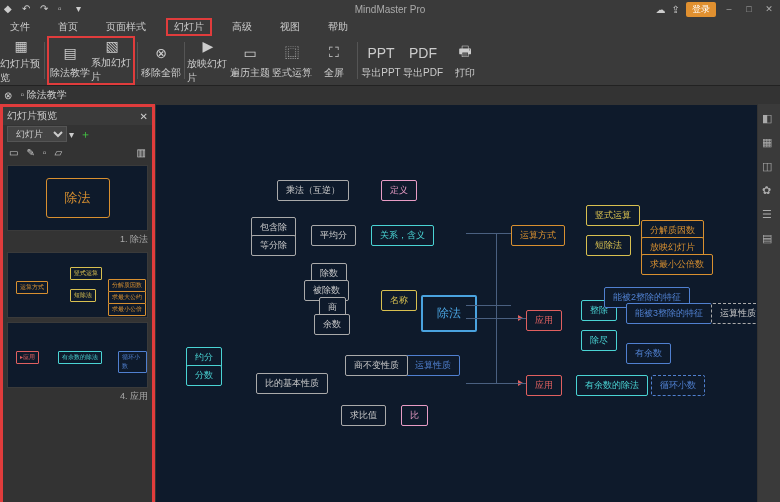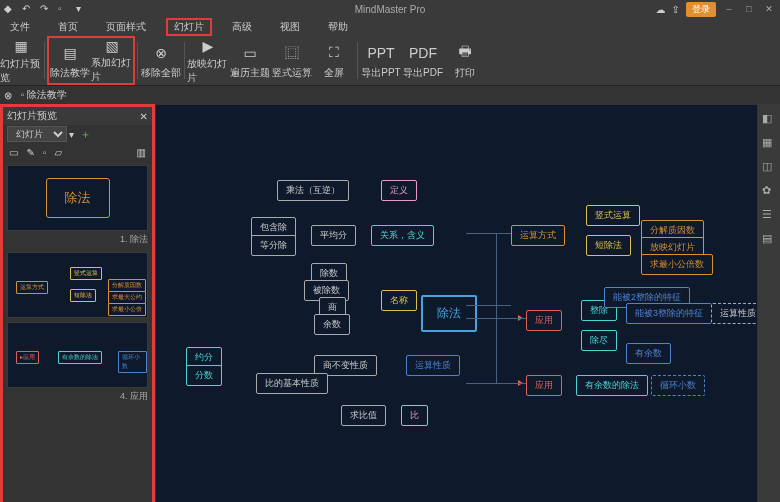--- a/index.html
+++ b/index.html
@@ -232,21 +232,21 @@
     <div class="node n-blue" style="left:470px;top:198px">能被3整除的特征</div>
     <div class="node n-white n-dash" style="left:555px;top:198px">运算性质</div>
     <div class="node n-blue" style="left:470px;top:238px">有余数</div>
 
     <div class="arrow ar-red" style="left:362px;top:275px"></div>
     <div class="node n-red" style="left:370px;top:270px">应用</div>
     <div class="node n-cyan" style="left:420px;top:270px">有余数的除法</div>
     <div class="node n-blue n-dash" style="left:495px;top:270px">循环小数</div>
 
     <div class="node n-blue" style="left:250px;top:250px">运算性质</div>
-    <div class="node n-white" style="left:158px;top:250px">商不变性质</div>
+    <div class="node n-white" style="left:189px;top:250px">商不变性质</div>
     <div class="node n-white" style="left:100px;top:268px">比的基本性质</div>
     <div class="node n-cyan" style="left:30px;top:242px">约分</div>
     <div class="node n-cyan" style="left:30px;top:260px">分数</div>
 
     <div class="node n-pink" style="left:245px;top:300px">比</div>
     <div class="node n-white" style="left:185px;top:300px">求比值</div>
 
     <div class="conn" style="left:310px;top:200px;width:45px"></div>
     <div class="conn" style="left:310px;top:128px;width:45px"></div>
     <div class="connv" style="left:340px;top:128px;height:150px"></div>

